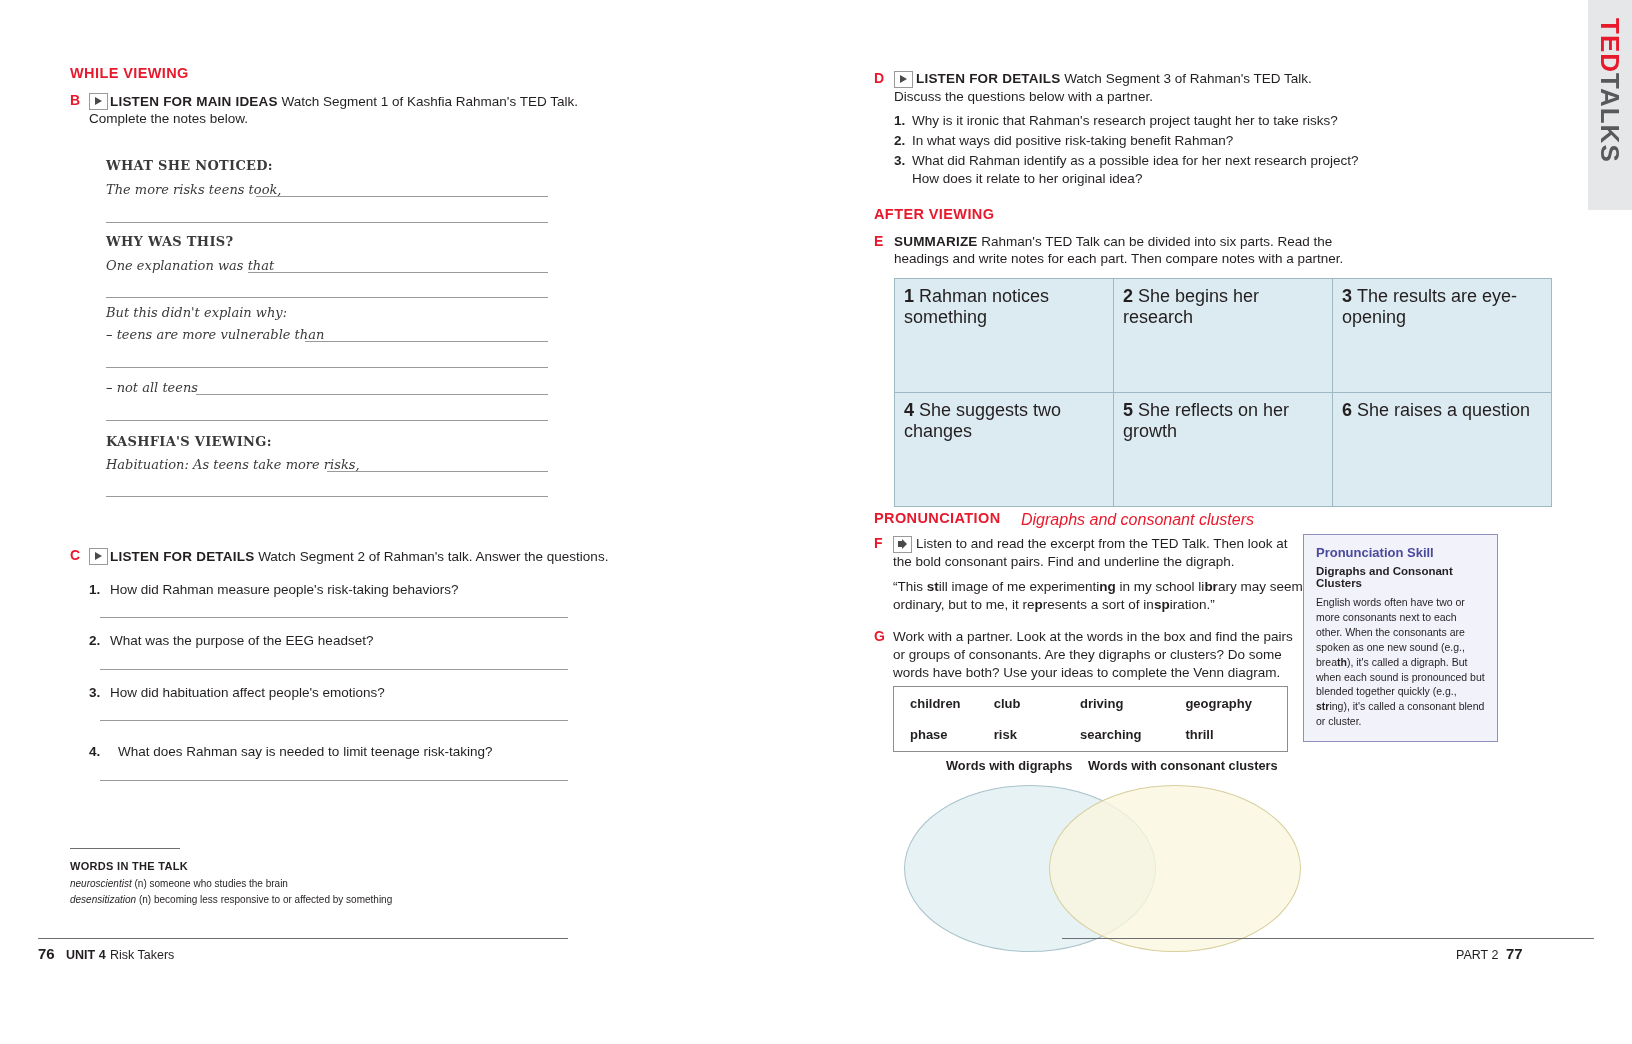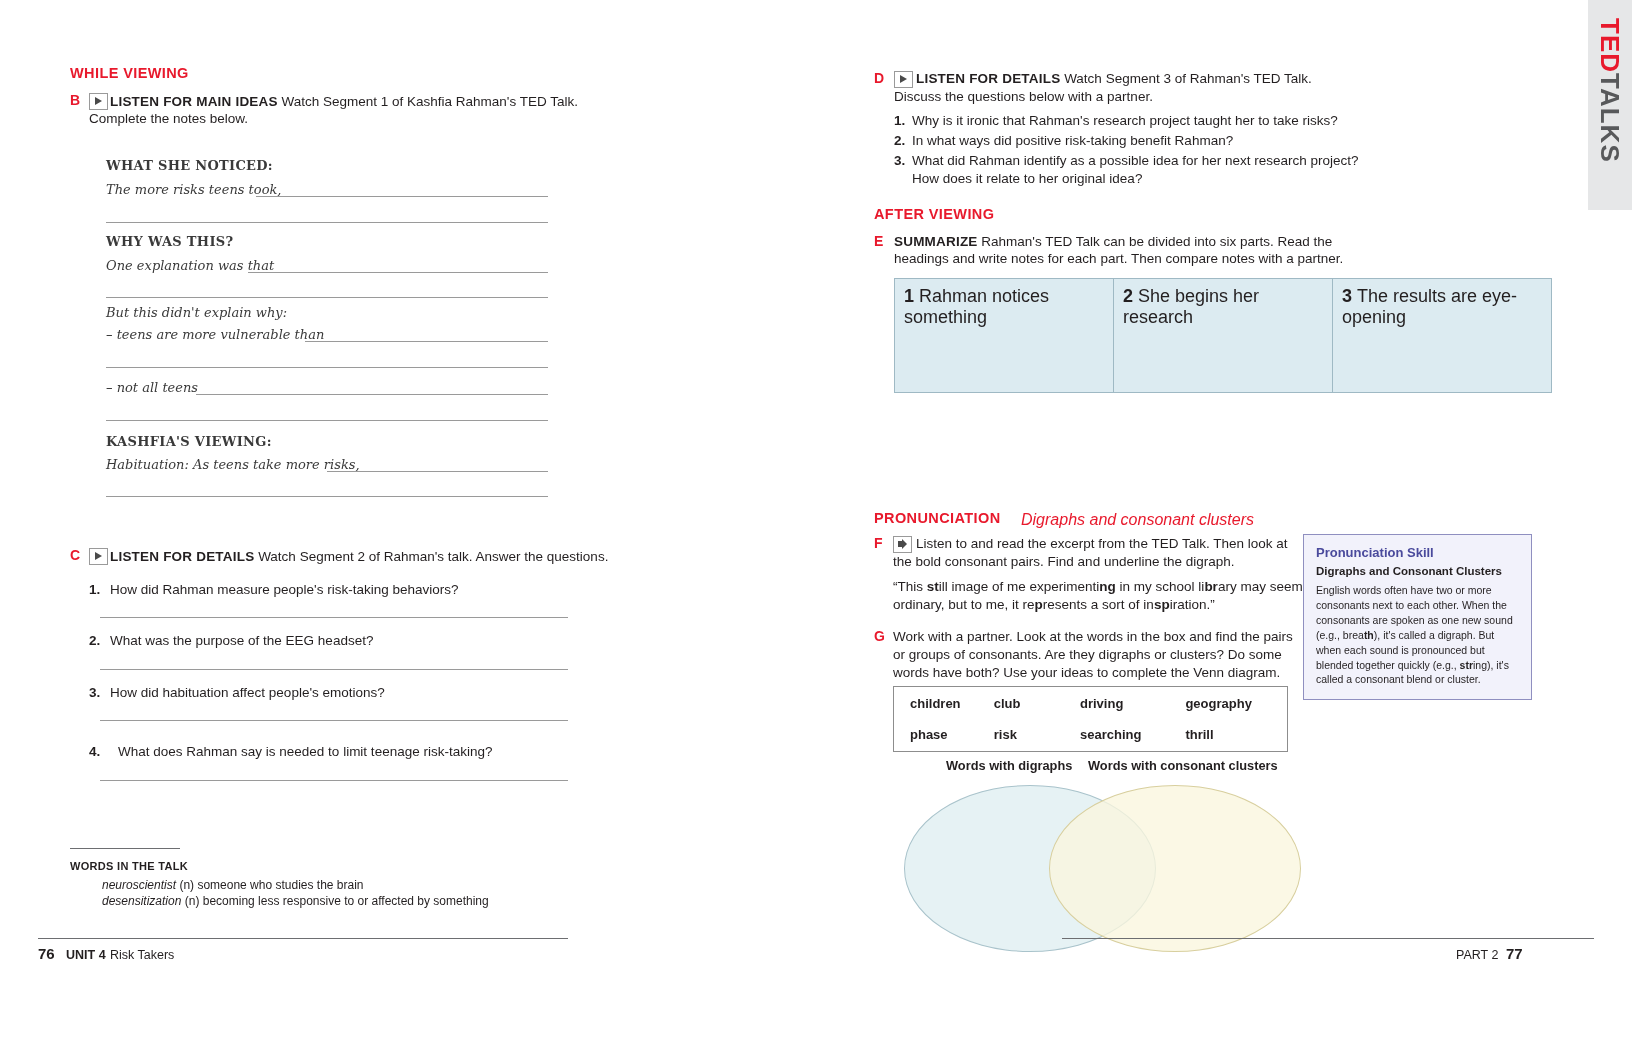--- a/index.html
+++ b/index.html
@@ -74,21 +74,21 @@
   }
   .sum-num{font-weight:bold;margin-right:5px;}
 
   
   .wordbox{border:1px solid #8d8d8d;}
   .wordbox td{font-size:13px;font-weight:bold;padding:7px 0 7px 0;}
 
   
   .skill-box{
     position:absolute;border:1px solid #8f8fc0;background:#f2f2fb;
-    width:229px;padding:10px 12px 12px 12px;box-sizing:border-box;
+    width:195px;padding:10px 12px 12px 12px;box-sizing:border-box;
   }
   .skill-title{color:#4a4a9c;font-weight:bold;font-size:13px;margin-bottom:5px;}
   .skill-sub{font-weight:bold;font-size:11.5px;margin-bottom:6px;}
   .skill-body{font-size:10.5px;line-height:1.42;}
 
   
   .venn-l{
     position:absolute;width:250px;height:165px;border-radius:50%;
     border:1px solid #a9c3cb;background:rgba(221,238,240,.75);
   }
@@ -98,21 +98,21 @@
   }
   .venn-label{font-size:12.8px;font-weight:bold;}
 
   
   .folio{font-weight:bold;font-size:15px;}
   .folio-txt{font-size:12.5px;}
   .footer-rule{border-top:1px solid #6d6e71;}
 
   
   .wit-title{font-weight:bold;font-size:11px;letter-spacing:.3px;}
-  .wit-line{font-size:12px;line-height:1.5;margin-left:32px;}
+  .wit-line{font-size:10px;line-height:1.5;}
 </style>
 </head>
 <body>
 
 <div class="page">
 
   <div id="left">
 
     <div style="position:absolute;left:70px;top:65px;" class="sec-head">WHILE VIEWING</div>
 
@@ -238,20 +238,31 @@
         <tbody>
             <tr>
           <td>
             <span class="sum-num">1</span><span>Rahman notices something</span>
           </td>
           <td>
             <span class="sum-num">2</span><span>She begins her research</span>
           </td>
           <td>
             <span class="sum-num">3</span><span>The results are eye-opening</span>
+          </td>
+        </tr>
+        <tr>
+          <td>
+            <span class="sum-num">4</span><span>She suggests two changes</span>
+          </td>
+          <td>
+            <span class="sum-num">5</span><span>She reflects on her growth</span>
+          </td>
+          <td>
+            <span class="sum-num">6</span><span>She raises a question</span>
           </td>
         </tr>
       </tbody>
         </table>
     </div>
 
     <div style="position:absolute;left:58px;top:510px;" class="sec-head">PRONUNCIATION</div>
     <div style="position:absolute;left:205px;top:511px;" class="red ital" style2="">Digraphs and consonant clusters</div>
 
     <div style="position:absolute;left:58px;top:535px;" class="ex-letter">F</div>

